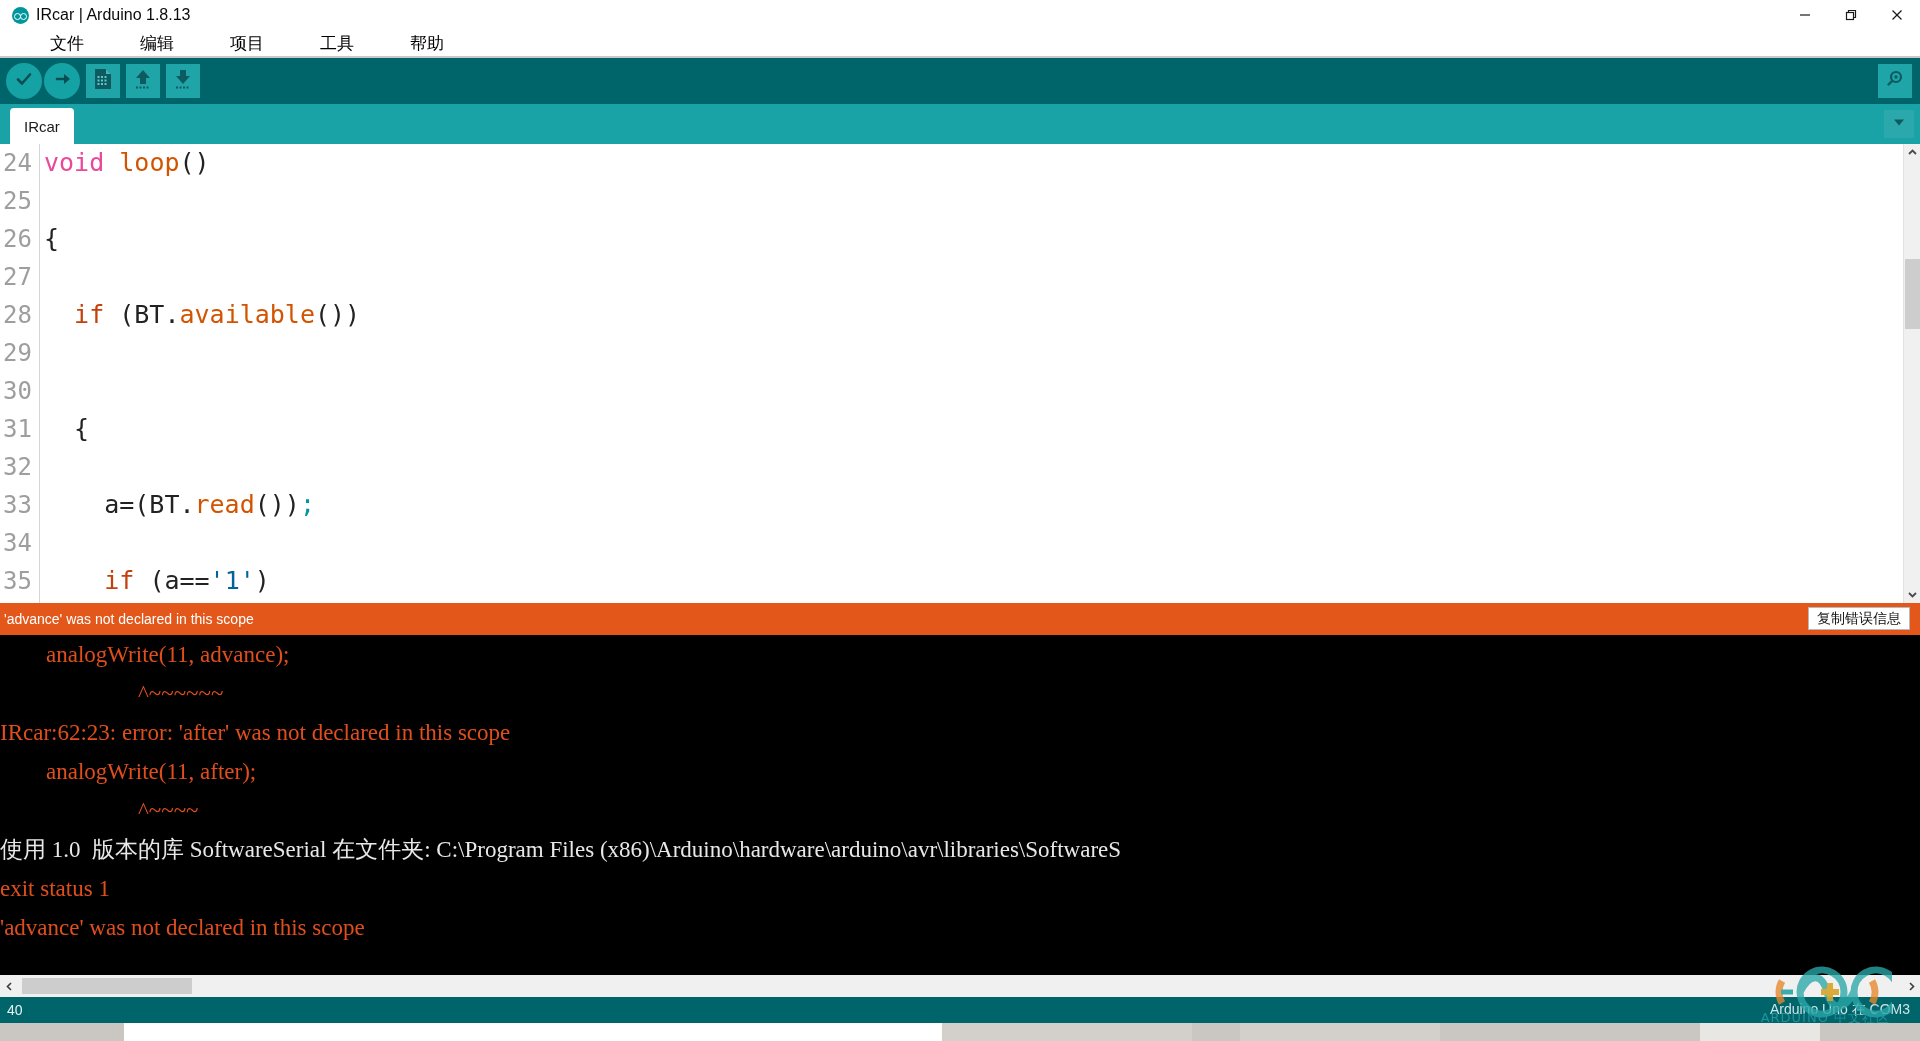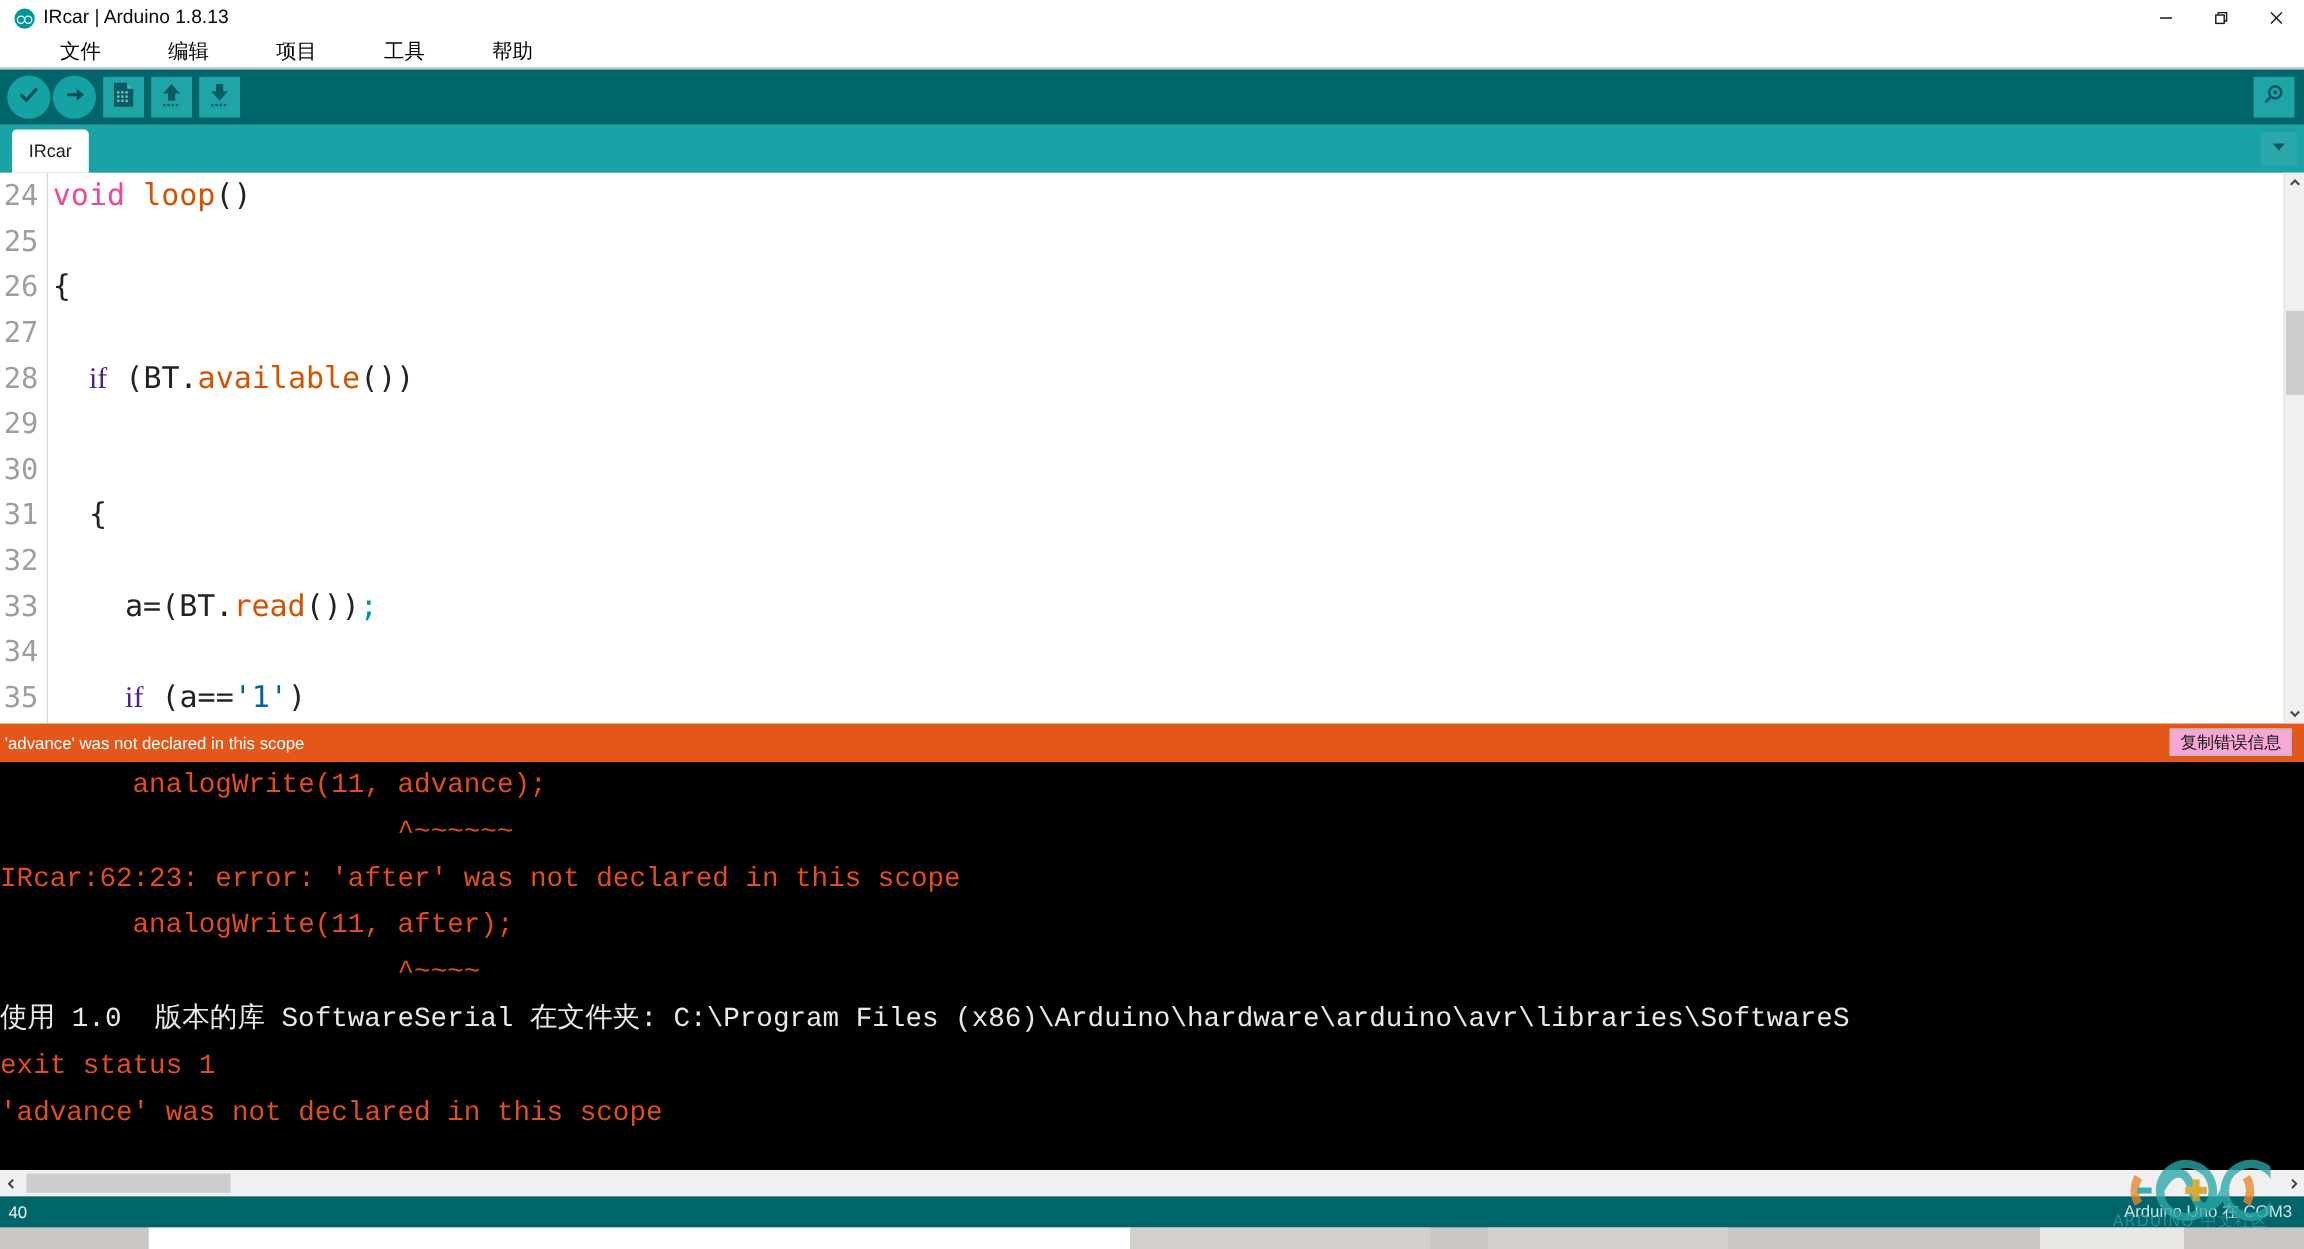--- a/index.html
+++ b/index.html
@@ -101,21 +101,21 @@
     font-size: 25px; white-space: pre;
   }
   .lineno {
     position: absolute; left: 0; width: 32px; text-align: right;
     color: #9e9e9e; font-size: 24px;
     font-family: "DejaVu Sans Mono", "Liberation Mono", monospace;
   }
   .linetext { position: absolute; left: 44px; color: #222222; }
   .k-type    { color: #ec4899; }
   .k-func    { color: #d35400; }
-  .k-kw      { color: #4c1d95; font-family: Liberation Serif, serif; }
+  .k-kw      { color: #c2410c; }
   .k-method  { color: #d35400; }
   .k-str     { color: #006699; }
   .k-punct   { color: #222222; }
   .k-semi    { color: #00979c; }
 
   
   .vscroll {
     position: absolute; top: 144px; right: 0; width: 17px; height: 459px;
     background: #f0f0f0; border-left: 1px solid #e2e2e2;
   }
@@ -134,34 +134,34 @@
   .errorbar {
     position: absolute; top: 603px; left: 0; width: 1920px; height: 32px;
     background: #e4571b; display: flex; align-items: center;
   }
   .errorbar .msg {
     color: #ffffff; font-size: 14px; padding-left: 4px;
     font-family: "Liberation Sans", sans-serif;
   }
   .copy-btn {
     position: absolute; right: 10px; top: 4px; height: 23px;
-    background: #f9a8d4; border: 1px solid #b9b9b9;
+    background: #ffffff; border: 1px solid #b9b9b9;
     padding: 0 8px; font-size: 14px; color: #111;
     display: flex; align-items: center; justify-content: center;
     font-family: "DejaVu Sans", "Liberation Sans", sans-serif;
   }
 
   
   .console {
     position: absolute; top: 635px; left: 0; width: 1920px; height: 340px;
     background: #000000; overflow: hidden;
   }
   .con-line {
     height: 39px; line-height: 39px;
-    font-family: Liberation Mono, monospace;
+    font-family: Liberation Serif, serif;
     font-size: 23px; white-space: pre;
     color: #e04e1c;
   }
   .con-line.white { color: #e8e8e8; }
 
   
   .hscroll {
     position: absolute; top: 975px; left: 0; width: 1920px; height: 22px;
     background: #f0f0f0; display: flex; align-items: center;
   }

